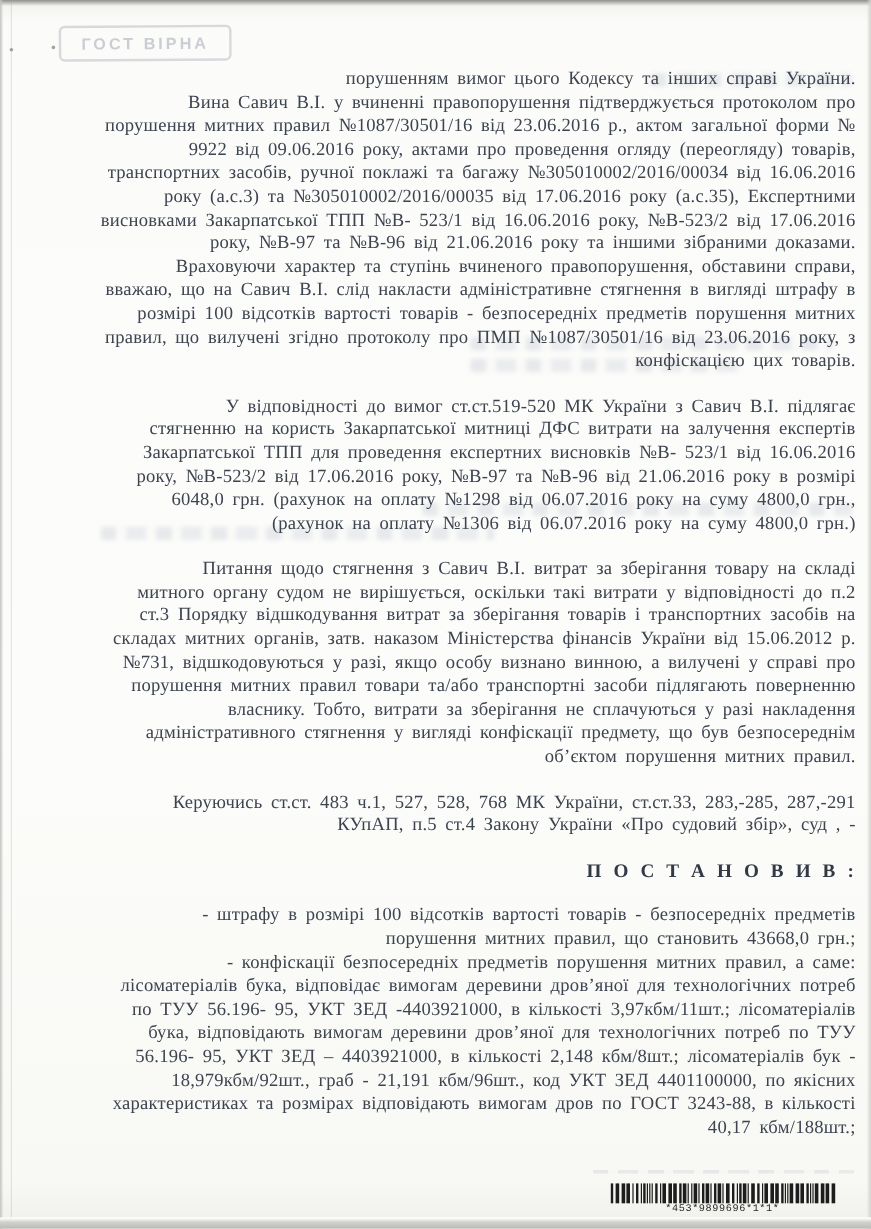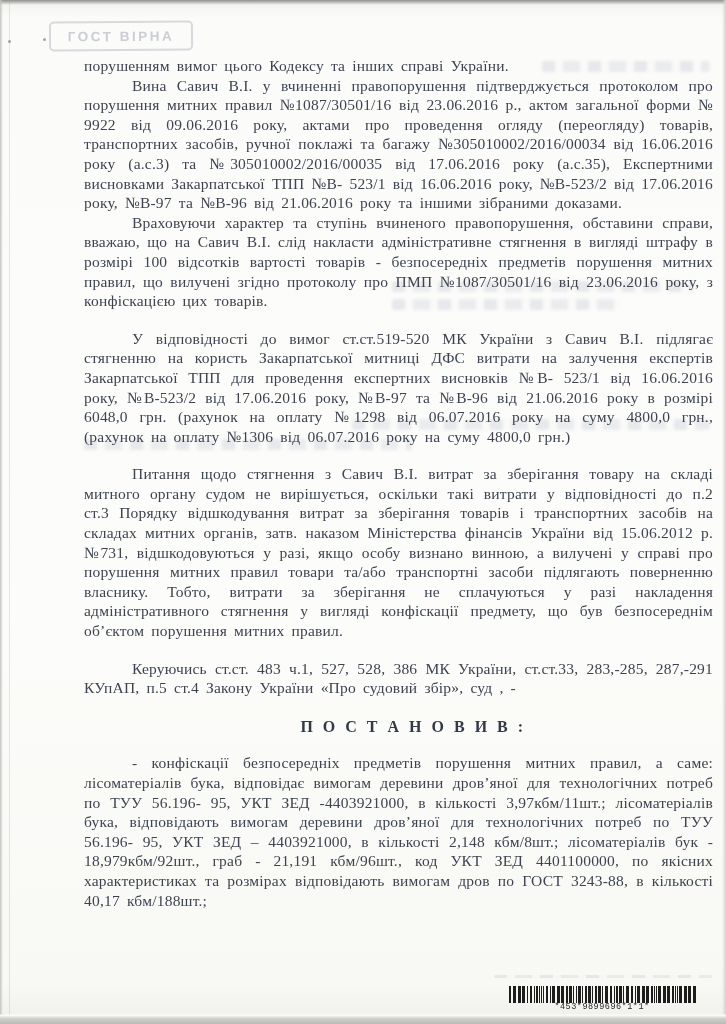--- a/index.html
+++ b/index.html
@@ -38,21 +38,21 @@
   .staple-dot{position:absolute;width:3px;height:3px;border-radius:50%;background:#868686;opacity:.75;}
   .dot-1{left:8px;top:40px;}
   .dot-2{left:43px;top:38px;}
 
   .document-body{
     position:absolute;left:84px;top:56px;width:629px;
     font-size:15.5px;line-height:19.6px;
     color:#3d4450;text-align:justify;
     letter-spacing:.2px;word-spacing:3px;
   }
-  .document-body p{margin:0;}
+  .document-body p{margin:0;text-align:right;}
   .para{text-indent:48px;}
   .no-indent{text-indent:0;}
   .gap-before{margin-top:18px !important;}
   .resolution-heading{
     margin:19px 0 17px 0 !important;
     text-align:center;text-indent:0;
     font-weight:bold;font-size:16px;letter-spacing:1.5px;
     color:#333a46;padding-left:28px;
   }
 
@@ -106,24 +106,25 @@
   <div class="artifact artifact-4"></div>
   <div class="artifact artifact-5"></div>
   <div class="artifact artifact-6"></div>
 
   <div class="document-body">
     <p class="para no-indent">порушенням вимог цього Кодексу та інших справі України.</p>
     <p class="para">Вина Савич В.І. у вчиненні правопорушення підтверджується протоколом про порушення митних правил №1087/30501/16 від 23.06.2016 р., актом загальної форми № 9922 від 09.06.2016 року, актами про проведення огляду (переогляду) товарів, транспортних засобів, ручної поклажі та багажу №305010002/2016/00034 від 16.06.2016 року (а.с.3) та №305010002/2016/00035 від 17.06.2016 року (а.с.35), Експертними висновками Закарпатської ТПП №В- 523/1 від 16.06.2016 року, №В-523/2 від 17.06.2016 року, №В-97 та №В-96 від 21.06.2016 року та іншими зібраними доказами.</p>
     <p class="para">Враховуючи характер та ступінь вчиненого правопорушення, обставини справи, вважаю, що на Савич В.І. слід накласти адміністративне стягнення в вигляді штрафу в розмірі 100 відсотків вартості товарів - безпосередніх предметів порушення митних правил, що вилучені згідно протоколу про ПМП №1087/30501/16 від 23.06.2016 року, з конфіскацією цих товарів.</p>
     <p class="para gap-before">У відповідності до вимог ст.ст.519-520 МК України з Савич В.І. підлягає стягненню на користь Закарпатської митниці ДФС витрати на залучення експертів Закарпатської ТПП для проведення експертних висновків №В- 523/1 від 16.06.2016 року, №В-523/2 від 17.06.2016 року, №В-97 та №В-96 від 21.06.2016 року в розмірі 6048,0 грн. (рахунок на оплату №1298 від 06.07.2016 року на суму 4800,0 грн., (рахунок на оплату №1306 від 06.07.2016 року на суму 4800,0 грн.)</p>
     <p class="para gap-before">Питання щодо стягнення з Савич В.І. витрат за зберігання товару на складі митного органу судом не вирішується, оскільки такі витрати у відповідності до п.2 ст.3 Порядку відшкодування витрат за зберігання товарів і транспортних засобів на складах митних органів, затв. наказом Міністерства фінансів України від 15.06.2012 р. №731, відшкодовуються у разі, якщо особу визнано винною, а вилучені у справі про порушення митних правил товари та/або транспортні засоби підлягають поверненню власнику. Тобто, витрати за зберігання не сплачуються у разі накладення адміністративного стягнення у вигляді конфіскації предмету, що був безпосереднім об’єктом порушення митних правил.</p>
-    <p class="para gap-before">Керуючись ст.ст. 483 ч.1, 527, 528, 386 МК України, ст.ст.33, 283,-285, 287,-291 КУпАП, п.5 ст.4 Закону України «Про судовий збір», суд , -</p>
+    <p class="para gap-before">Керуючись ст.ст. 483 ч.1, 527, 528, 768 МК України, ст.ст.33, 283,-285, 287,-291 КУпАП, п.5 ст.4 Закону України «Про судовий збір», суд , -</p>
 
     <p class="resolution-heading">П О С Т А Н О В И В :</p>
 
+    <p class="para">- штрафу в розмірі 100 відсотків вартості товарів - безпосередніх предметів порушення митних правил, що становить 43668,0 грн.;</p>
     <p class="para">- конфіскації безпосередніх предметів порушення митних правил, а саме: лісоматеріалів бука, відповідає вимогам деревини дров’яної для технологічних потреб по ТУУ 56.196- 95, УКТ ЗЕД -4403921000, в кількості 3,97кбм/11шт.; лісоматеріалів бука, відповідають вимогам деревини дров’яної для технологічних потреб по ТУУ 56.196- 95, УКТ ЗЕД – 4403921000, в кількості 2,148 кбм/8шт.; лісоматеріалів бук - 18,979кбм/92шт., граб - 21,191 кбм/96шт., код УКТ ЗЕД 4401100000, по якісних характеристиках та розмірах відповідають вимогам дров по ГОСТ 3243-88, в кількості 40,17 кбм/188шт.;</p>
   </div>
 
   <div class="barcode">
     <div class="barcode-bars">
         <span style="width: 2px; margin-right: 2px;"></span>
         <span style="width: 3px; margin-right: 2px;"></span>
         <span style="width: 3px; margin-right: 1px;"></span>
         <span style="width: 3px; margin-right: 2px;"></span>
         <span style="width: 1px; margin-right: 2px;"></span>

